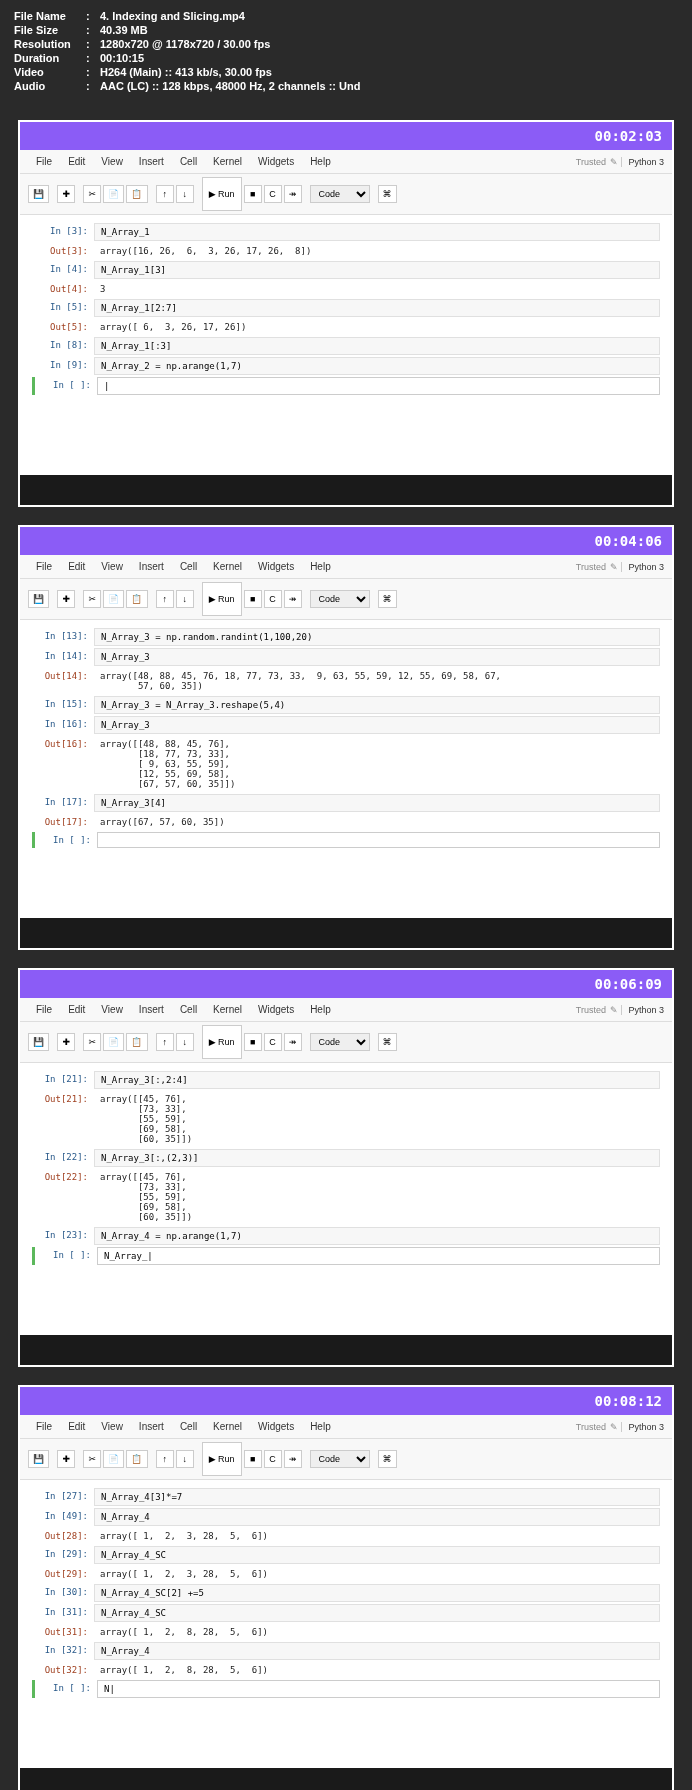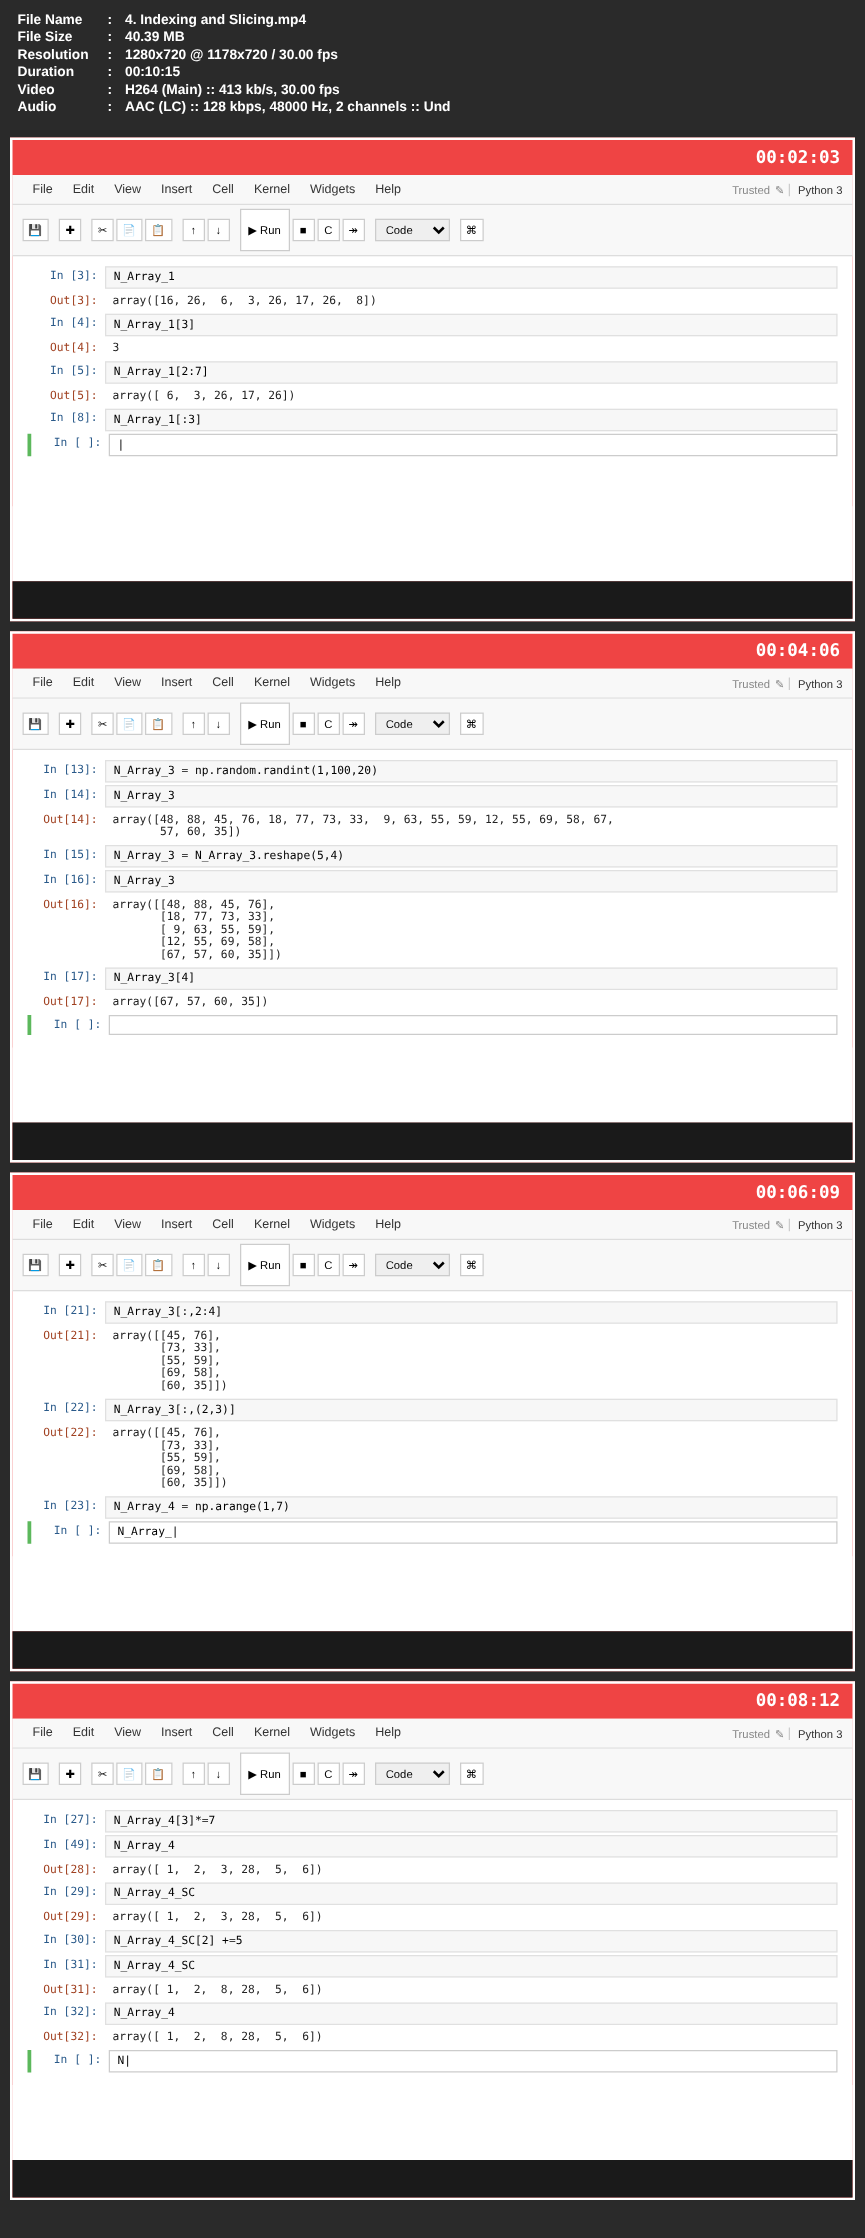--- a/index.html
+++ b/index.html
@@ -1,20 +1,20 @@
 <!DOCTYPE html>
 <html><head>
 <meta charset="utf-8">
 <style>
 * { margin: 0; padding: 0; box-sizing: border-box; }
 body { background: #2a2a2a; font-family: Arial, sans-serif; width: 692px; }
 .metadata { padding: 8px 12px; color: #fff; font-size: 11px; font-weight: bold; }
 .metadata table td:first-child { width: 70px; }
 .metadata table td:nth-child(2) { width: 12px; }
-.frame { background: #ef4444; margin: 8px; border: 2px solid #fff; }
+.frame { background: #8b5cf6; margin: 18px; border: 2px solid #fff; }
 .timestamp { color: #fff; text-align: right; font-size: 14px; font-weight: bold; padding: 6px 10px; font-family: monospace; }
 .notebook { background: #fff; }
 .menubar { background: #f8f8f8; border-bottom: 1px solid #ddd; padding: 4px 8px; display: flex; align-items: center; }
 .menu-item { font-size: 10px; color: #333; padding: 2px 8px; cursor: pointer; }
 .menubar-right { margin-left: auto; display: flex; align-items: center; gap: 4px; }
 .trusted { font-size: 9px; color: #888; }
 .kernel-name { font-size: 9px; color: #333; border-left: 1px solid #ccc; padding-left: 6px; }
 .pencil { font-size: 9px; color: #888; }
 .toolbar { background: #f8f8f8; border-bottom: 1px solid #ddd; padding: 3px 8px; display: flex; align-items: center; gap: 2px; }
 .tool-btn { border: 1px solid #ccc; background: #fff; font-size: 9px; padding: 2px 4px; min-width: 18px; height: 18px; display: flex; align-items: center; justify-content: center; cursor: pointer; }
@@ -137,20 +137,24 @@
       <div class="cell-content code">N_Array_1[2:7]</div>
     </div>
           <div class="cell">
     <div class="prompt out">Out[5]:</div>
     <div class="cell-content output">array([ 6,  3, 26, 17, 26])</div>
   </div>
           <div class="cell input-cell">
       <div class="prompt in">In [8]:</div>
       <div class="cell-content code">N_Array_1[:3]</div>
     </div>
+          <div class="cell input-cell">
+      <div class="prompt in">In [9]:</div>
+      <div class="cell-content code">N_Array_2 = np.arange(1,7)</div>
+    </div>
           <div class="cell active-cell">
       <div class="prompt in">In [ ]:</div>
       <div class="cell-content code">|</div>
     </div>
         </div>
         <div class="spacer"></div>
       </div>
       <div class="bottom-bar"></div>
     </div>
 

